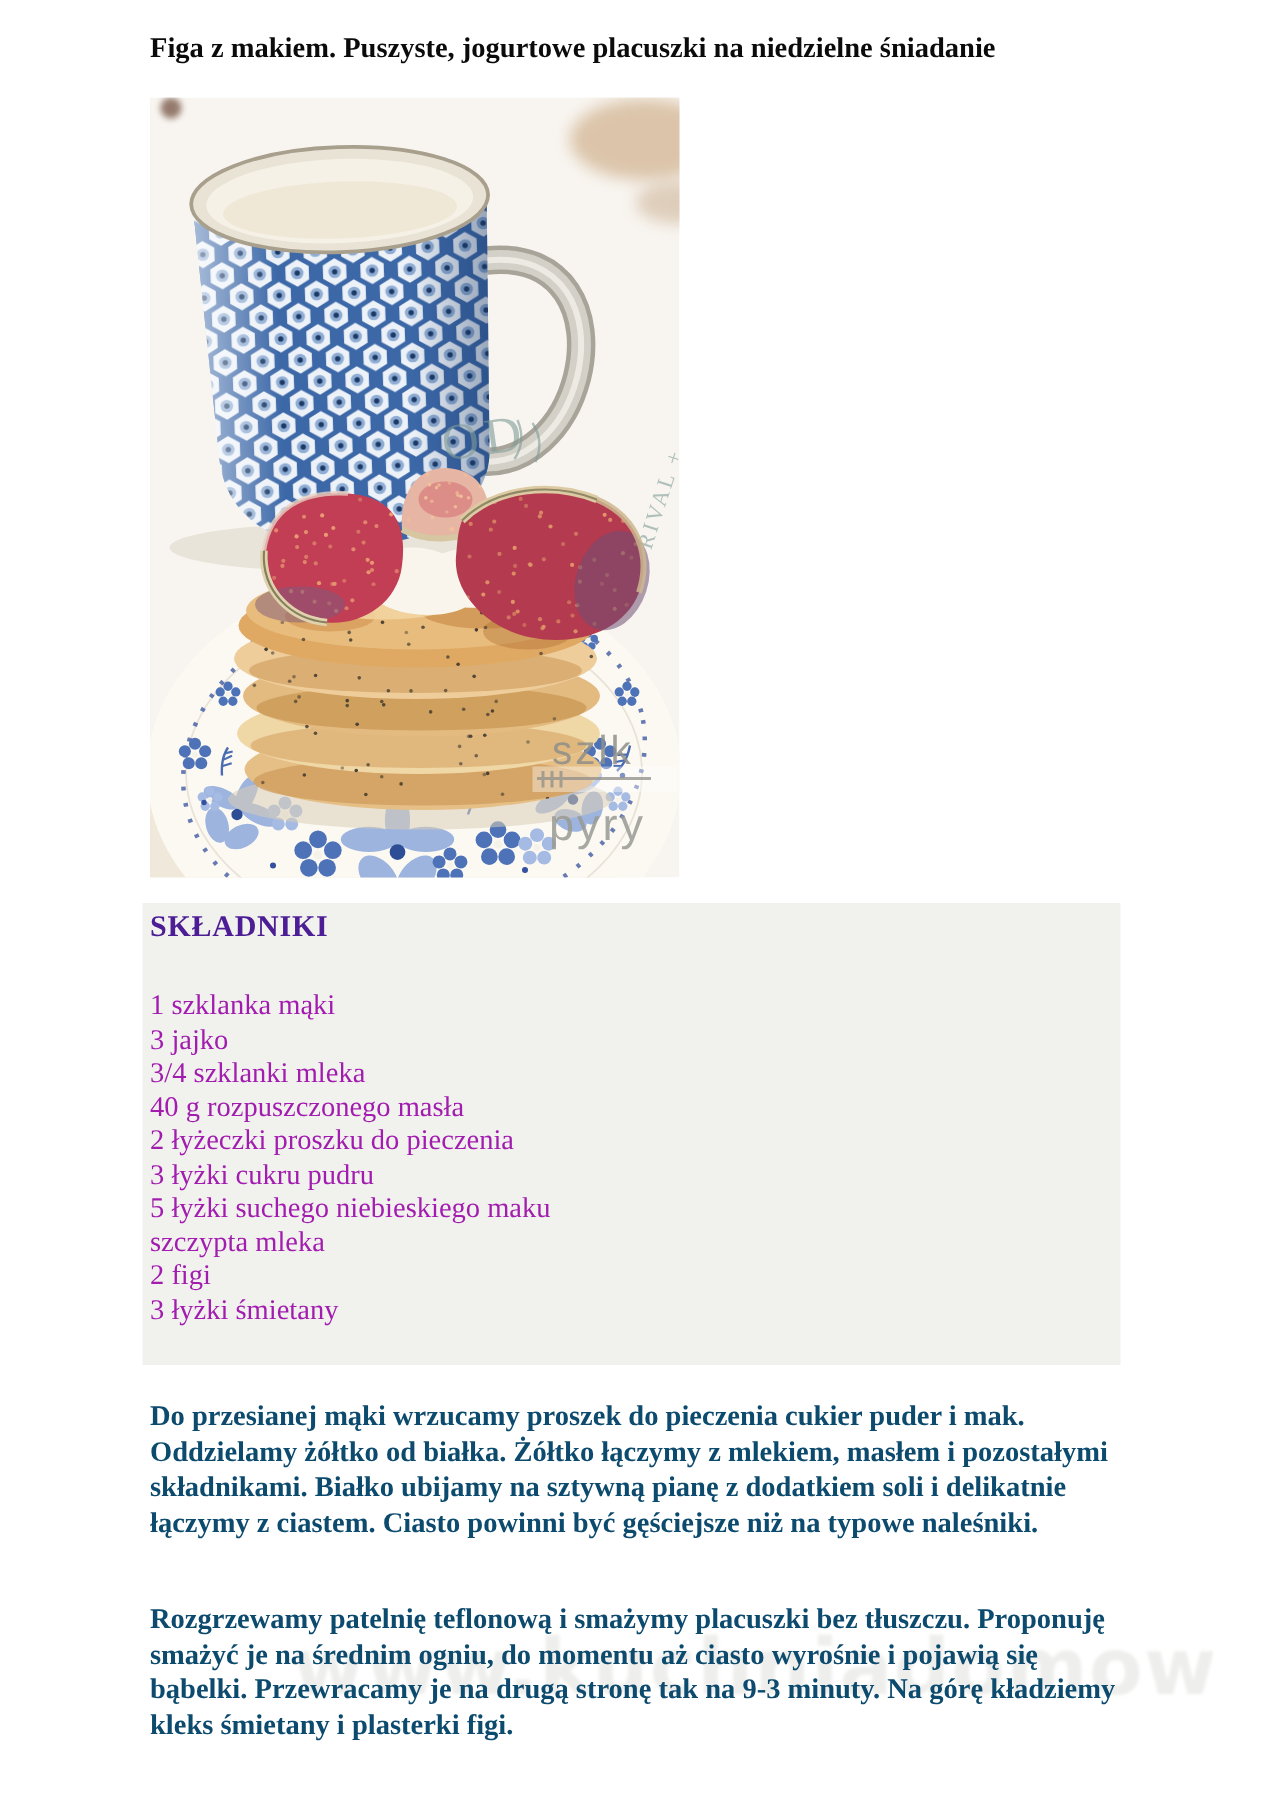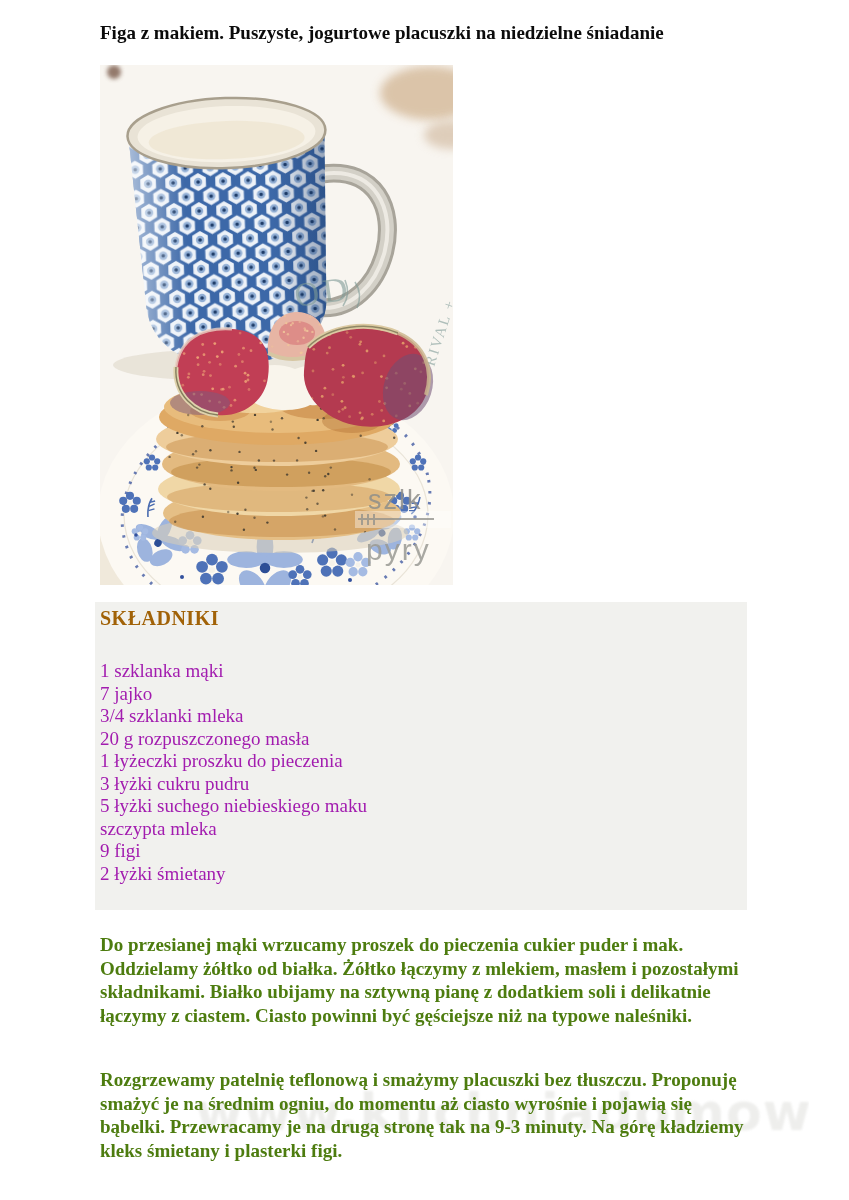--- a/index.html
+++ b/index.html
@@ -12,27 +12,27 @@
     font-size:19px;font-weight:bold;line-height:22px;color:#0b0b0b;
   }
   .photo{position:absolute;left:100px;top:65px;width:353px;height:520px;}
   .photo svg{display:block;}
   .band{
     position:absolute;left:95px;top:602px;width:652px;height:308px;
     background:#f1f1ee;
   }
   .ing-heading{
     position:absolute;left:5px;top:5px;
-    font-size:20px;font-weight:bold;letter-spacing:0.5px;color:#a16207;
+    font-size:20px;font-weight:bold;letter-spacing:0.5px;color:#4c1d95;
   }
   .ing-list{position:absolute;left:5px;top:58px;}
   .ing-line{font-size:19px;line-height:22.5px;color:#a21caf;white-space:nowrap;}
   .para{
     position:absolute;left:100px;width:655px;z-index:2;
-    font-size:19px;font-weight:bold;line-height:23.6px;color:#4d7c0f;
+    font-size:19px;font-weight:bold;line-height:23.6px;color:#0c4a6e;
   }
   .para-1{top:933px;}
   .para-2{top:1068px;}
   .page-watermark{
     position:absolute;left:195px;top:1082px;z-index:1;
     font-family:"DejaVu Sans",sans-serif;font-weight:bold;font-size:52px;letter-spacing:1px;
     color:#c8c8c2;opacity:0.3;filter:blur(1.2px);white-space:nowrap;
   }
 </style>
 </head>
@@ -431,29 +431,29 @@
         </g>
         <text x="266" y="495" font-size="30" letter-spacing="2" fill="#9a9a94" font-family="Liberation Sans, sans-serif">pyry</text>
       </g>
     </svg>
   </div>
 
   <div class="band">
     <div class="ing-heading">SKŁADNIKI</div>
     <div class="ing-list">
       <div class="ing-line">1 szklanka mąki</div>
-      <div class="ing-line">7 jajko</div>
+      <div class="ing-line">3 jajko</div>
       <div class="ing-line">3/4 szklanki mleka</div>
-      <div class="ing-line">20 g rozpuszczonego masła</div>
-      <div class="ing-line">1 łyżeczki proszku do pieczenia</div>
+      <div class="ing-line">40 g rozpuszczonego masła</div>
+      <div class="ing-line">2 łyżeczki proszku do pieczenia</div>
       <div class="ing-line">3 łyżki cukru pudru</div>
       <div class="ing-line">5 łyżki suchego niebieskiego maku</div>
       <div class="ing-line">szczypta mleka</div>
-      <div class="ing-line">9 figi</div>
-      <div class="ing-line">2 łyżki śmietany</div>
+      <div class="ing-line">2 figi</div>
+      <div class="ing-line">3 łyżki śmietany</div>
     </div>
   </div>
 
   <div class="page-watermark">www.kuchniadomowa.pl</div>
 
   <div class="para para-1">Do przesianej mąki wrzucamy proszek do pieczenia cukier puder i mak. Oddzielamy żółtko od białka. Żółtko łączymy z mlekiem, masłem i pozostałymi składnikami. Białko ubijamy na sztywną pianę z dodatkiem soli i delikatnie łączymy z ciastem. Ciasto powinni być gęściejsze niż na typowe naleśniki.</div>
   <div class="para para-2">Rozgrzewamy patelnię teflonową i smażymy placuszki bez tłuszczu. Proponuję smażyć je na średnim ogniu, do momentu aż ciasto wyrośnie i pojawią się bąbelki. Przewracamy je na drugą stronę tak na 9-3 minuty. Na górę kładziemy kleks śmietany i plasterki figi.</div>
 
 </div>
 

